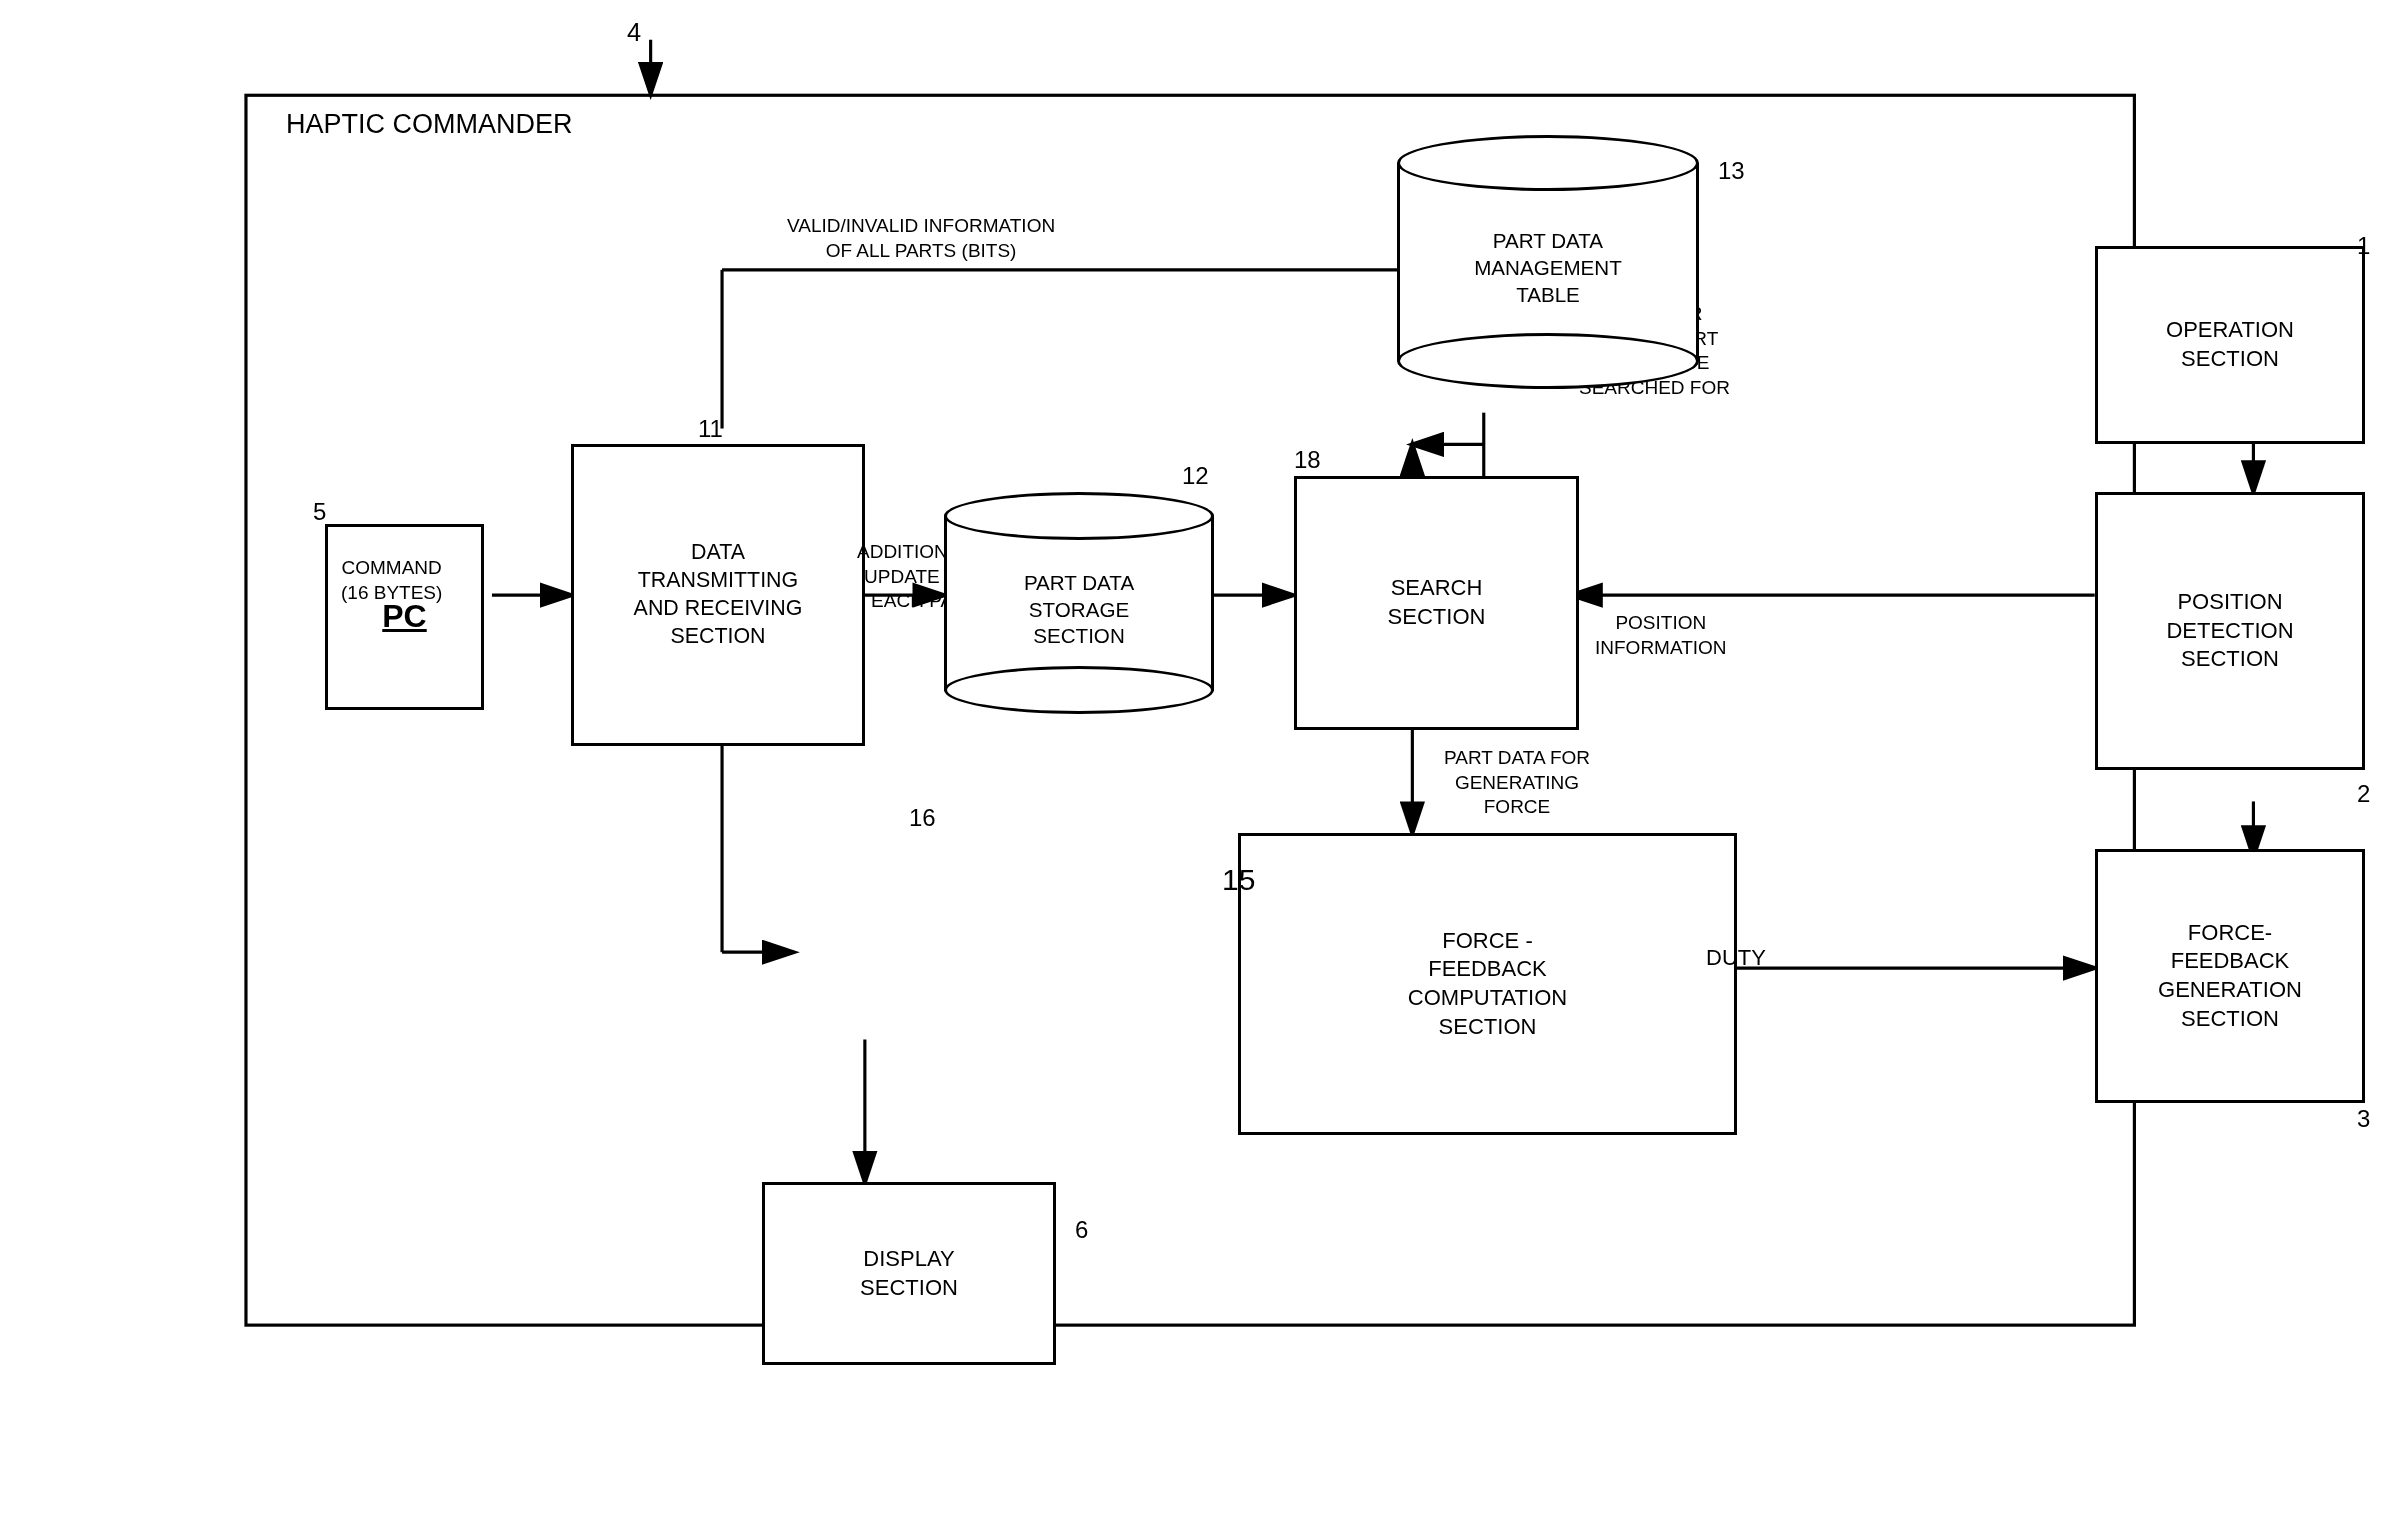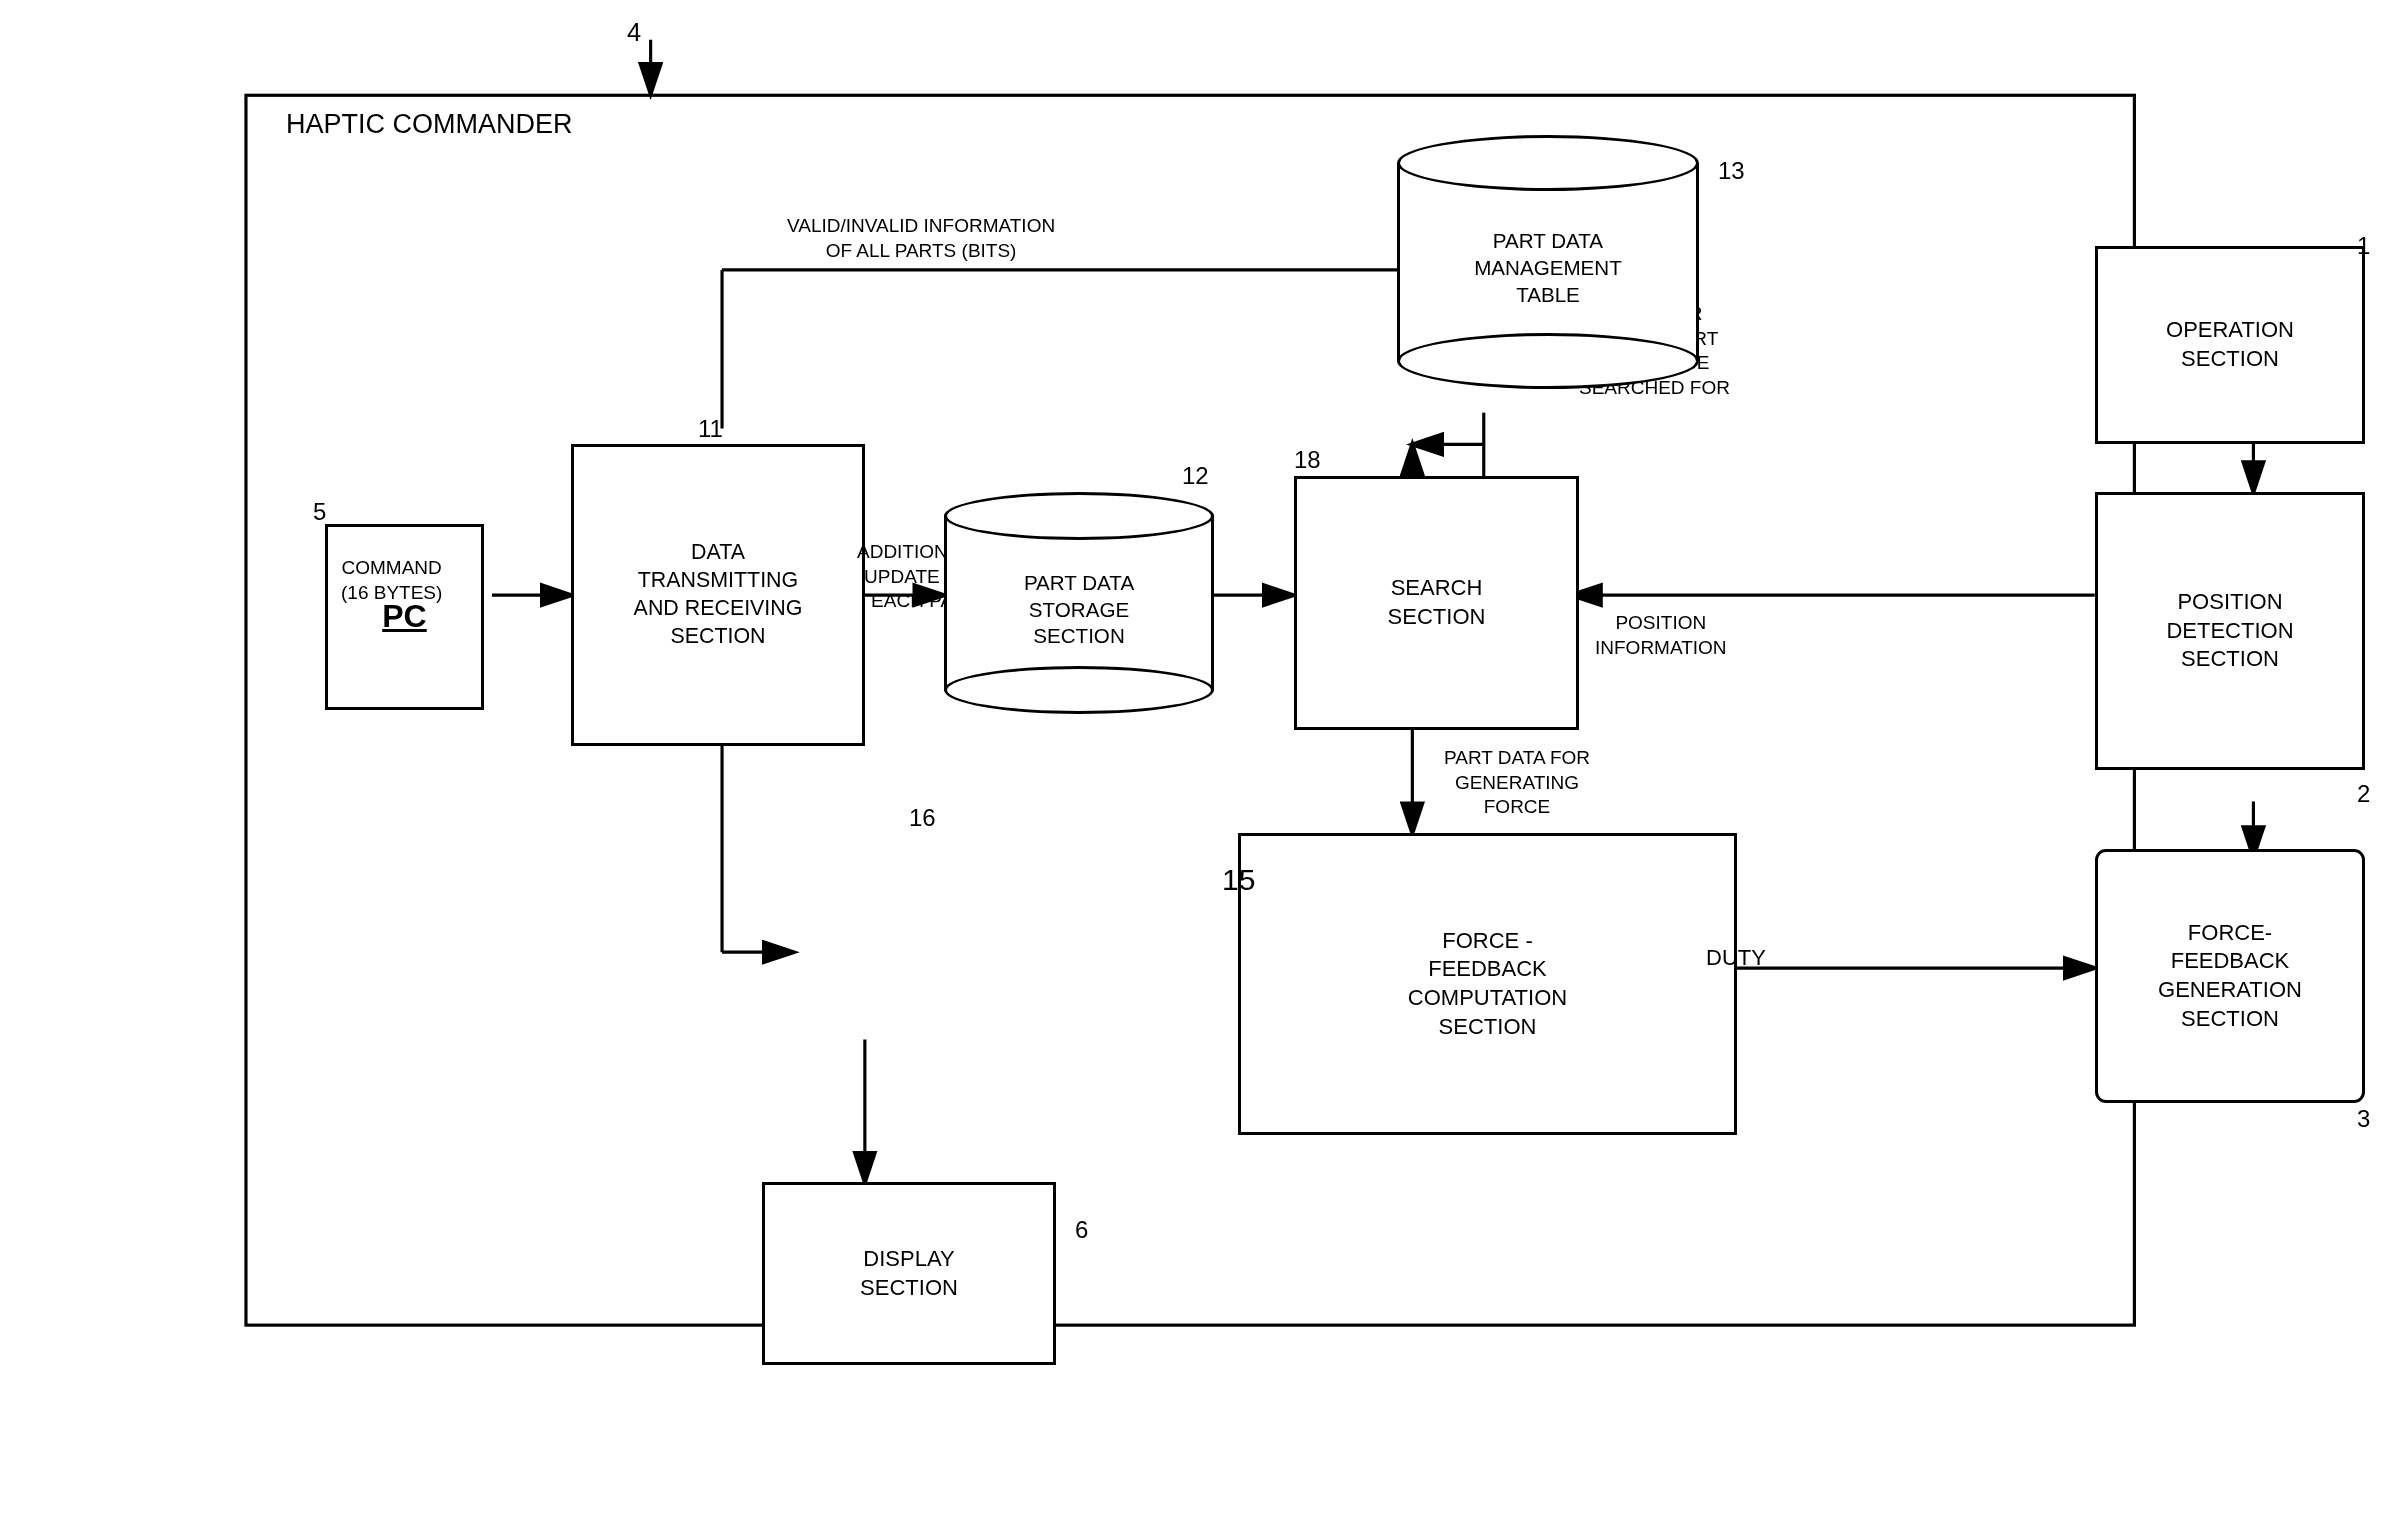--- a/index.html
+++ b/index.html
@@ -201,21 +201,21 @@
   <div class="label" style="left:2357px; top:230px; font-size:24px;">1</div>
 
   <div class="box" style="left:2095px; top:492px; width:270px; height:278px; font-size:22px;">
     <span style="white-space:pre;">POSITION
 DETECTION
 SECTION</span>
   </div>
 
   <div class="label" style="left:2357px; top:778px; font-size:24px;">2</div>
 
-  <div class="box" style="left:2095px; top:849px; width:270px; height:254px; font-size:22px;border-radius:11px;">
+  <div class="box" style="left:2095px; top:849px; width:270px; height:254px; font-size:22px;">
     <span style="white-space:pre;">FORCE-
 FEEDBACK
 GENERATION
 SECTION</span>
   </div>
 
   <div class="label" style="left:2357px; top:1103px; font-size:24px;">3</div>
 
 </div>
 

